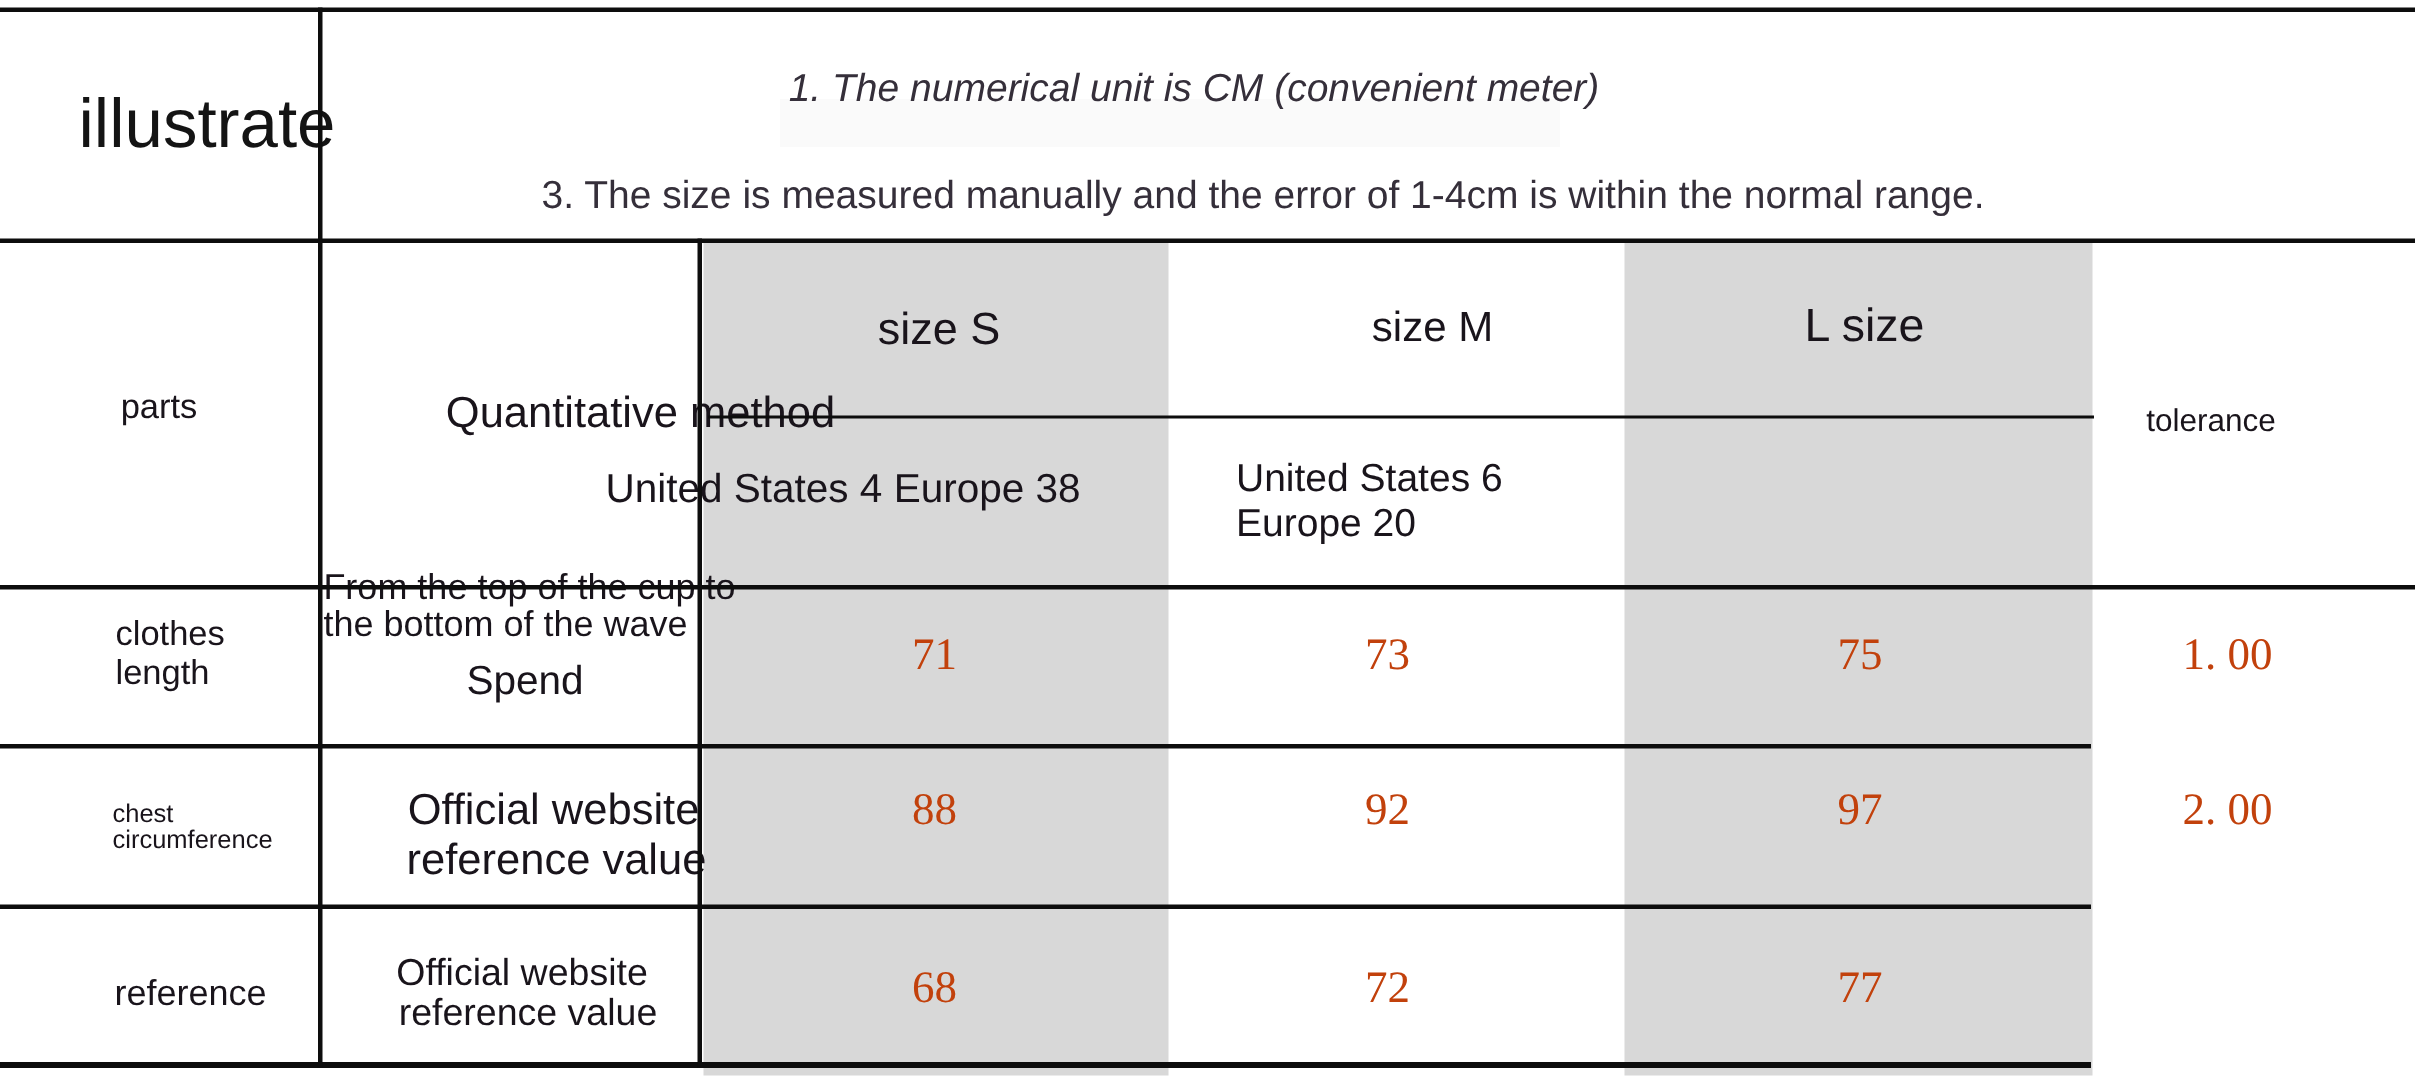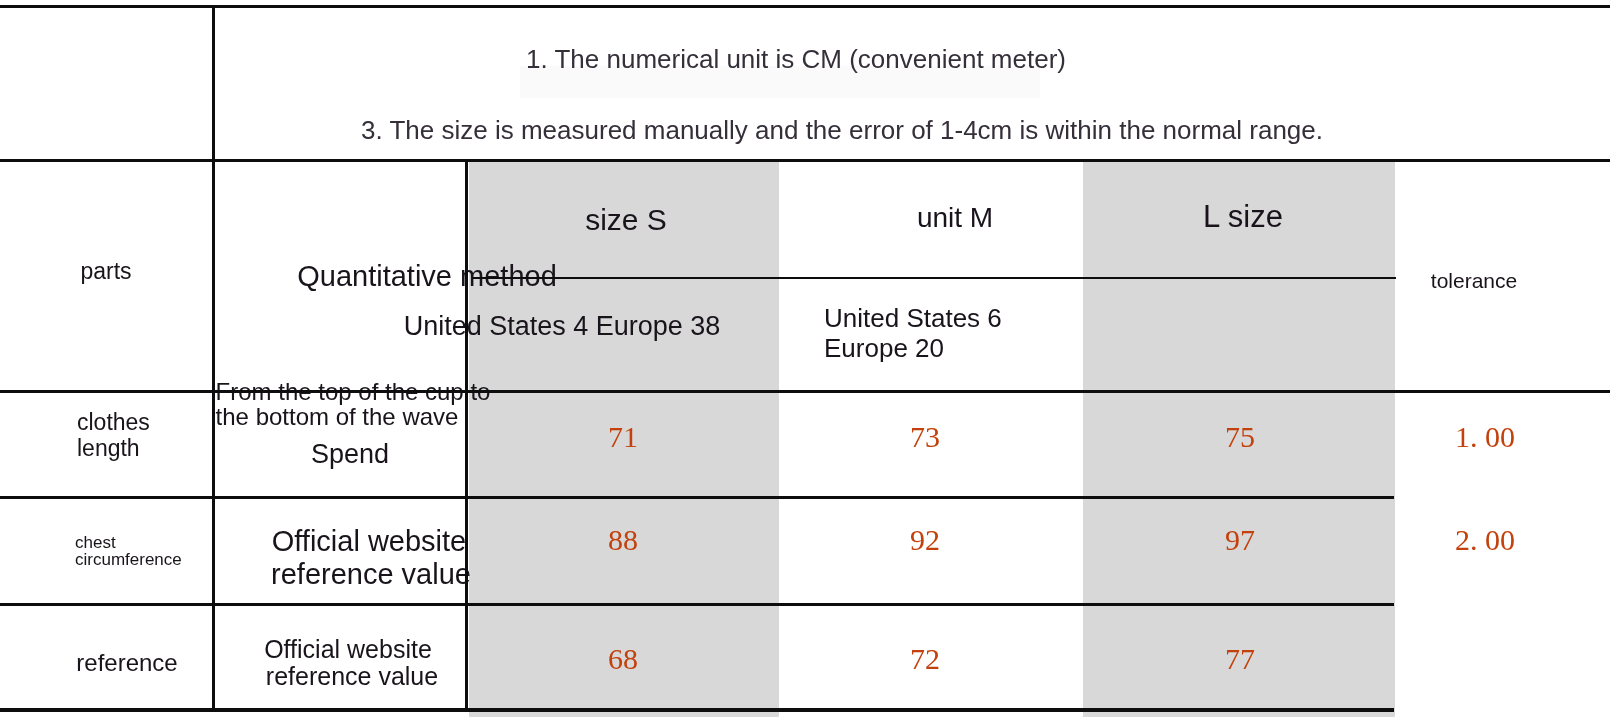--- a/index.html
+++ b/index.html
@@ -10,21 +10,21 @@
   .ctr{position:absolute;transform:translate(-50%,-50%);text-align:center;white-space:nowrap;}
   .leftblock{position:absolute;text-align:left;white-space:nowrap;}
   .stripe{position:absolute;background:#d8d8d8;z-index:1;}
   .band{position:absolute;background:#fafafa;z-index:1;}
   .hline{position:absolute;background:#0d0d0d;height:3px;z-index:5;}
   .vline{position:absolute;background:#0d0d0d;width:3px;z-index:5;}
   .txt{z-index:3;}
   .note{color:#352f3a;}
   .serifval{font-family:"Liberation Serif","DejaVu Serif",serif;font-size:30px;color:#c2410c;}
   .t-illustrate{font-size:46px;letter-spacing:0px;color:#141414;}
-  .t-note1{font-size:26px;}
+  .t-note1{font-size:26px;font-style:italic;}
   .t-note2{font-size:19px;}
   .t-note3{font-size:26px;}
   .t-parts{font-size:23px;}
   .t-method{font-size:29px;}
   .t-sizehead{font-size:30px;}
   .t-sizehead-m{font-size:28px;}
   .t-sizehead-l{font-size:31px;}
   .t-tolerance{font-size:21px;}
   .t-detail{font-size:27px;}
   .t-detail-m{font-size:26px;line-height:30px;}
@@ -39,27 +39,28 @@
 </style>
 </head>
 <body>
 
 <div id="stage">
 
   <div class="stripe" style="left:469px;top:161px;width:310px;height:556px;"></div>
   <div class="stripe" style="left:1083px;top:161px;width:312px;height:556px;"></div>
   <div class="band" style="left:520px;top:66px;width:520px;height:32px;"></div>
 
+  <div class="ctr txt t-illustrate" style="left:138px;top:82px;">illustrate</div>
   <div class="ctr txt note t-note1" style="left:796px;top:59px;">1. The numerical unit is CM (convenient meter)</div>
   <div class="ctr txt note t-note3" style="left:842px;top:130px;">3. The size is measured manually and the error of 1-4cm is within the normal range.</div>
 
   <div class="ctr txt t-parts" style="left:106px;top:271px;">parts</div>
   <div class="ctr txt t-method" style="left:427px;top:276px;">Quantitative method</div>
   <div class="ctr txt t-sizehead" style="left:626px;top:220px;">size S</div>
-  <div class="ctr txt t-sizehead-m" style="left:955px;top:218px;">unit M</div>
+  <div class="ctr txt t-sizehead-m" style="left:955px;top:218px;">size M</div>
   <div class="ctr txt t-sizehead-l" style="left:1243px;top:217px;">L size</div>
   <div class="ctr txt t-tolerance" style="left:1474px;top:281px;">tolerance</div>
   <div class="ctr txt t-detail" style="left:562px;top:326px;">United States 4 Europe 38</div>
   <div class="leftblock txt t-detail-m" style="left:824px;top:303px;">
     <div>United States 6</div>
     <div>Europe 20</div>
   </div>
 
   <div class="leftblock txt t-partcell" style="left:77px;top:409px;">
     <div>clothes</div>

